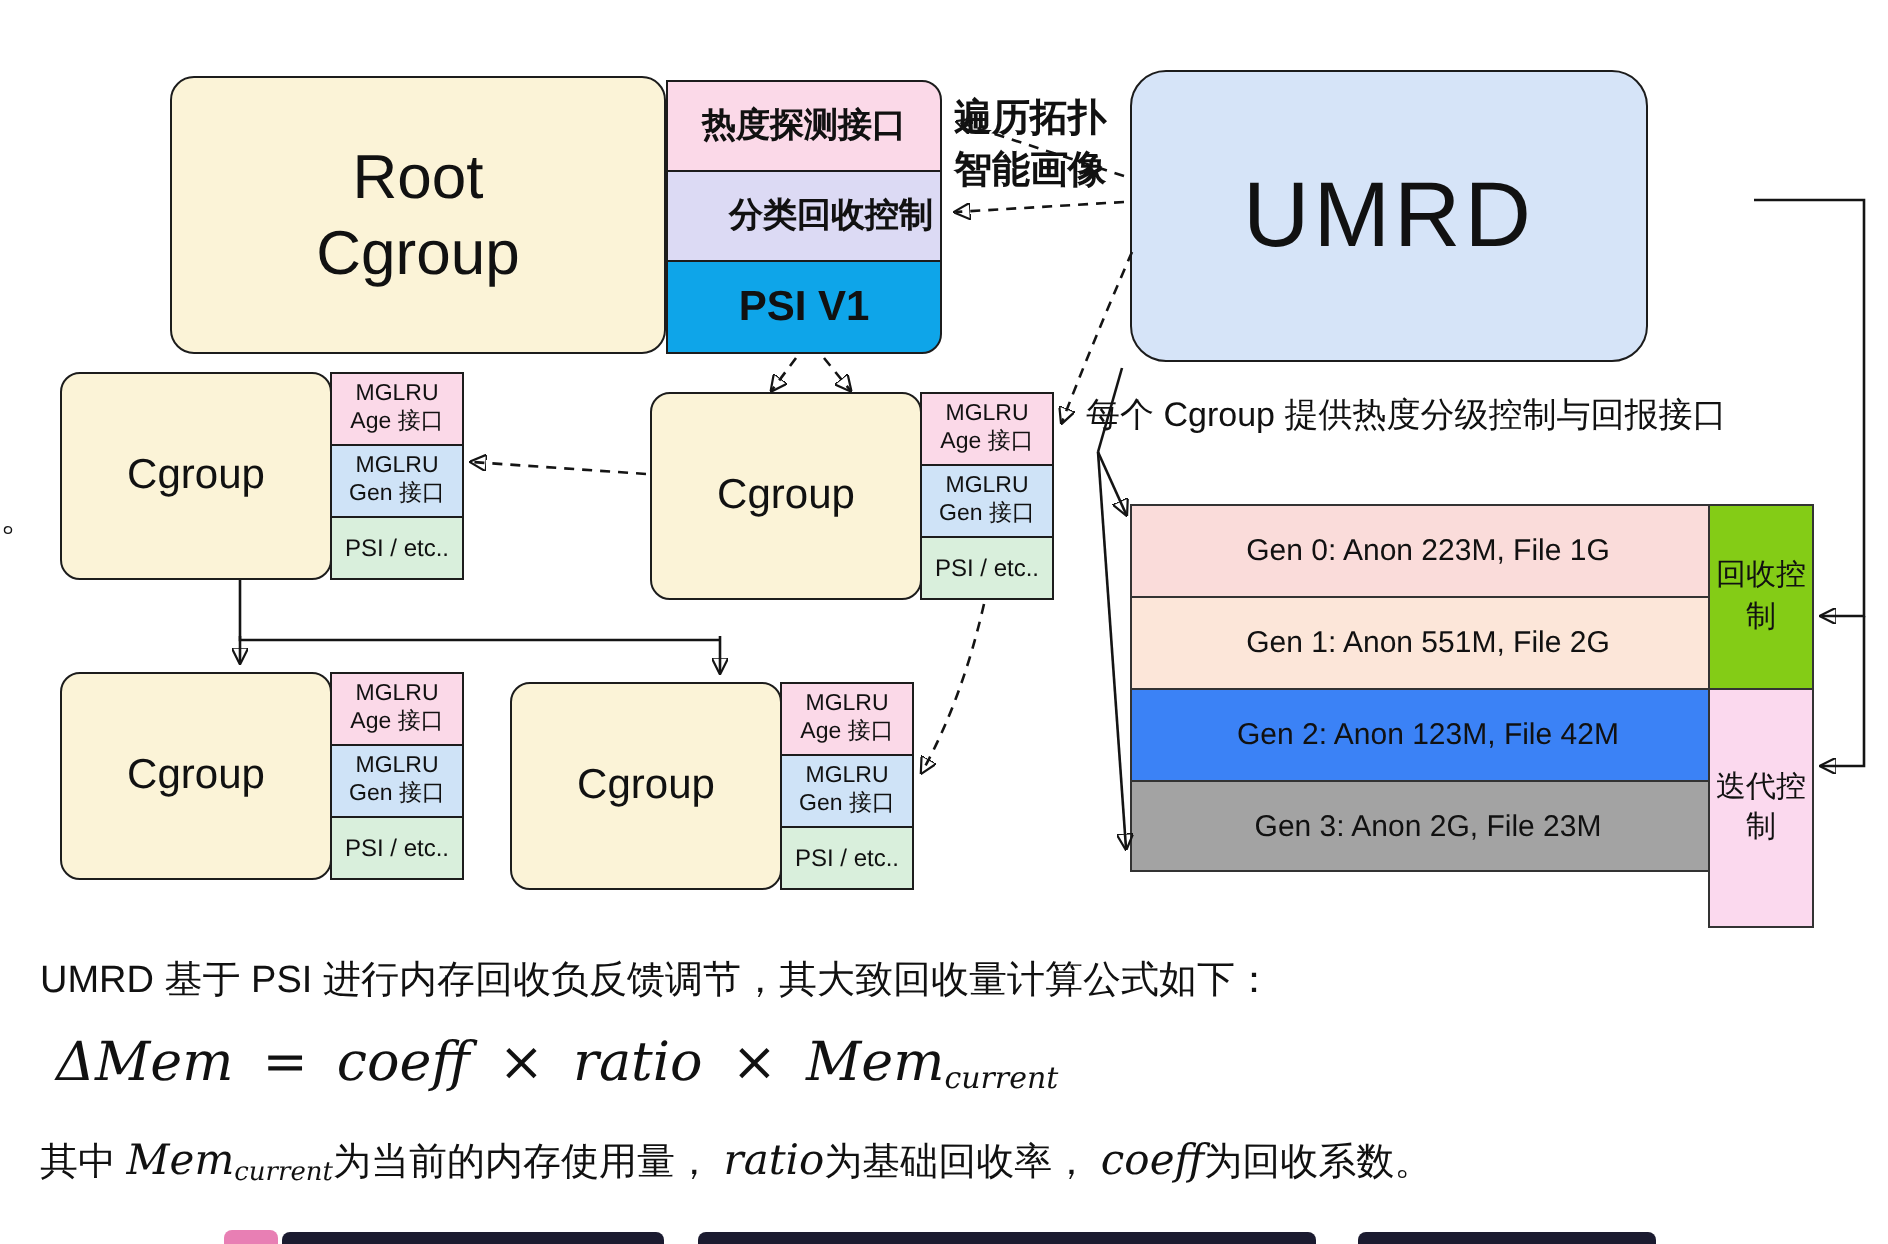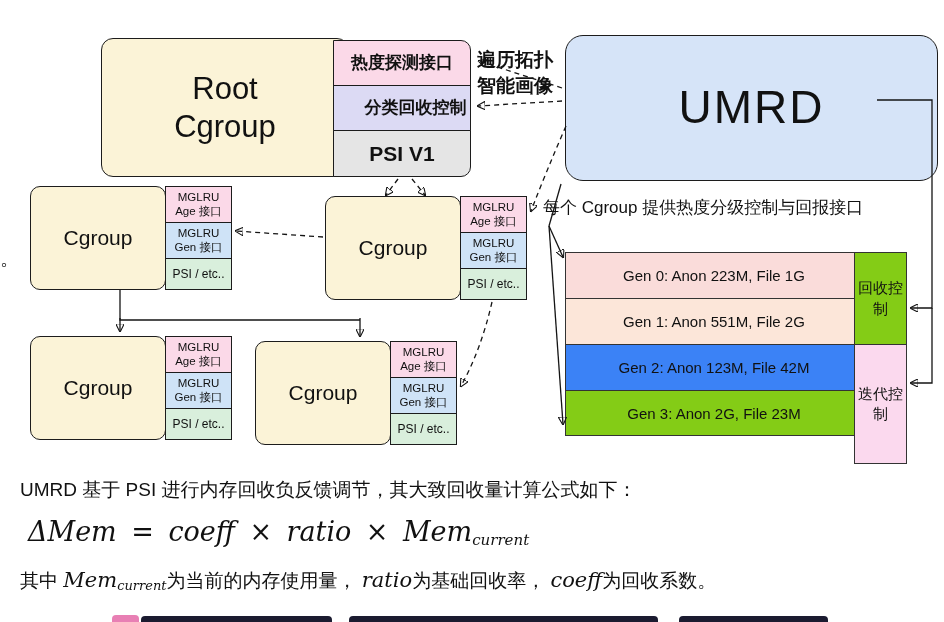--- a/index.html
+++ b/index.html
@@ -9,25 +9,25 @@
   }
   .box{
     position:absolute;box-sizing:border-box;border:1.5px solid #1c1c1c;
     display:flex;flex-direction:column;align-items:center;justify-content:center;
     text-align:left;line-height:1.2;
   }
   .cream{background:#FBF3D7;}
   .round12{border-radius:12px;}
   .round10{border-radius:10px;}
   
-  .root-label{font-size:31px;margin-left:16px;}
+  .root-label{font-size:31px;}
   
   .riface{left:333px;width:138px;height:46px;font-size:17px;font-weight:600;}
   
-  .umrd{left:565px;top:35px;width:373px;height:146px;background:#D6E4F8;border-radius:18px;font-size:46px;letter-spacing:2px;}
+  .umrd{left:565px;top:35px;width:259px;height:146px;background:#D6E4F8;border-radius:18px;font-size:46px;letter-spacing:2px;}
   
   .note{position:absolute;font-weight:600;line-height:1.35;}
   
   .cg-unit{position:absolute;width:202px;height:104px;}
   .cg-main{left:0;top:0;width:136px;height:104px;font-size:21px;}
   .cg-cell{left:135px;width:67px;font-size:11.5px;line-height:1.2;padding:0 1px;}
   .cell-age{top:0;height:37px;background:#FBD9E8;}
   .cell-gen{top:36px;height:37px;background:#CFE3F7;}
   .cell-psi{top:72px;height:32px;background:#D9EFDC;font-size:12px;}
   
@@ -61,21 +61,21 @@
     <span>Root</span>
     <span>Cgroup</span>
   </div>
 
   <div class="box riface" style="top: 40px; border-radius: 0px 10px 0px 0px; background: rgb(251, 217, 232);">
     <span>热度探测接口</span>
   </div>
   <div class="box riface" style="top: 85px; background: rgb(220, 218, 244); padding-left: 27px;">
     <span>分类回收控制</span>
   </div>
-  <div class="box riface" style="top: 130px; height: 47px; border-radius: 0px 0px 10px; font-size: 21px; background: #e5e5e5;">
+  <div class="box riface" style="top: 130px; height: 47px; border-radius: 0px 0px 10px; font-size: 21px; background: #0ea5e9;">
     <span>PSI V1</span>
   </div>
 
   <div class="box umrd">
     <span>UMRD</span>
   </div>
 
   <div class="note" style="left:477px;top:47px;font-size:19px;">
     <div>遍历拓扑</div>
     <div>智能画像</div>
@@ -154,21 +154,21 @@
   <div id="gen-table">
     <div class="gen-row" style="top: 0px; background: rgb(250, 220, 218);">
       <span>Gen 0: Anon 223M, File 1G</span>
       </div>
     <div class="gen-row" style="top: 46px; background: rgb(252, 230, 217);">
       <span>Gen 1: Anon 551M, File 2G</span>
       </div>
     <div class="gen-row" style="top: 92px; background: #3b82f6;">
       <span>Gen 2: Anon 123M, File 42M</span>
       </div>
-    <div class="gen-row" style="top: 138px; height: 46px; background: #84cc16;">
+    <div class="gen-row" style="top: 138px; height: 46px; background: #a3a3a3;">
       <span>Gen 3: Anon 2G, File 23M</span>
       </div>
     <div class="ctl-cell" style="top: 0px; height: 93px; background: #84cc16;">
       <span>回收控制</span>
       </div>
     <div class="ctl-cell" style="top: 92px; height: 120px; background: rgb(251, 217, 238);">
       <span>迭代控制</span>
       </div>
   </div>
 

